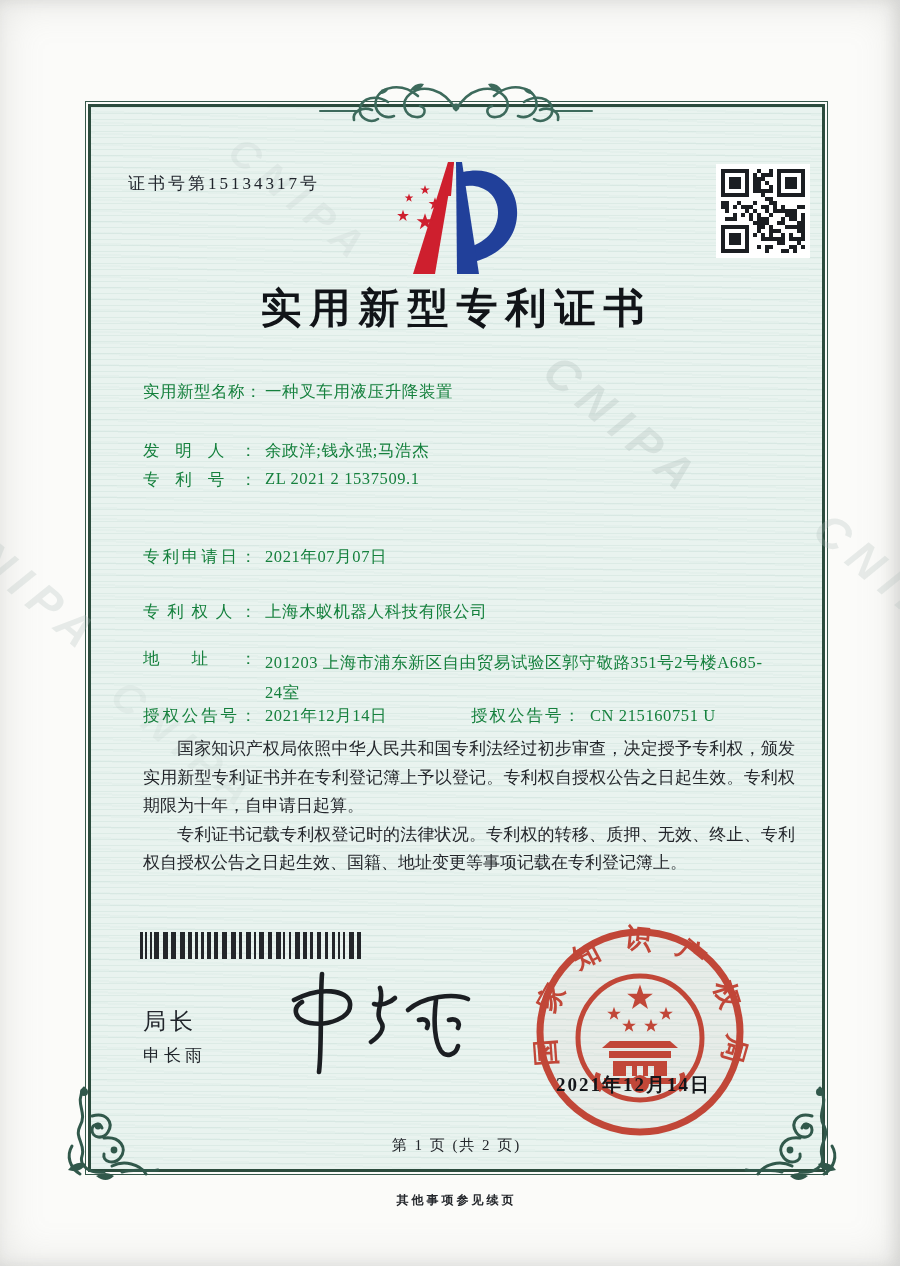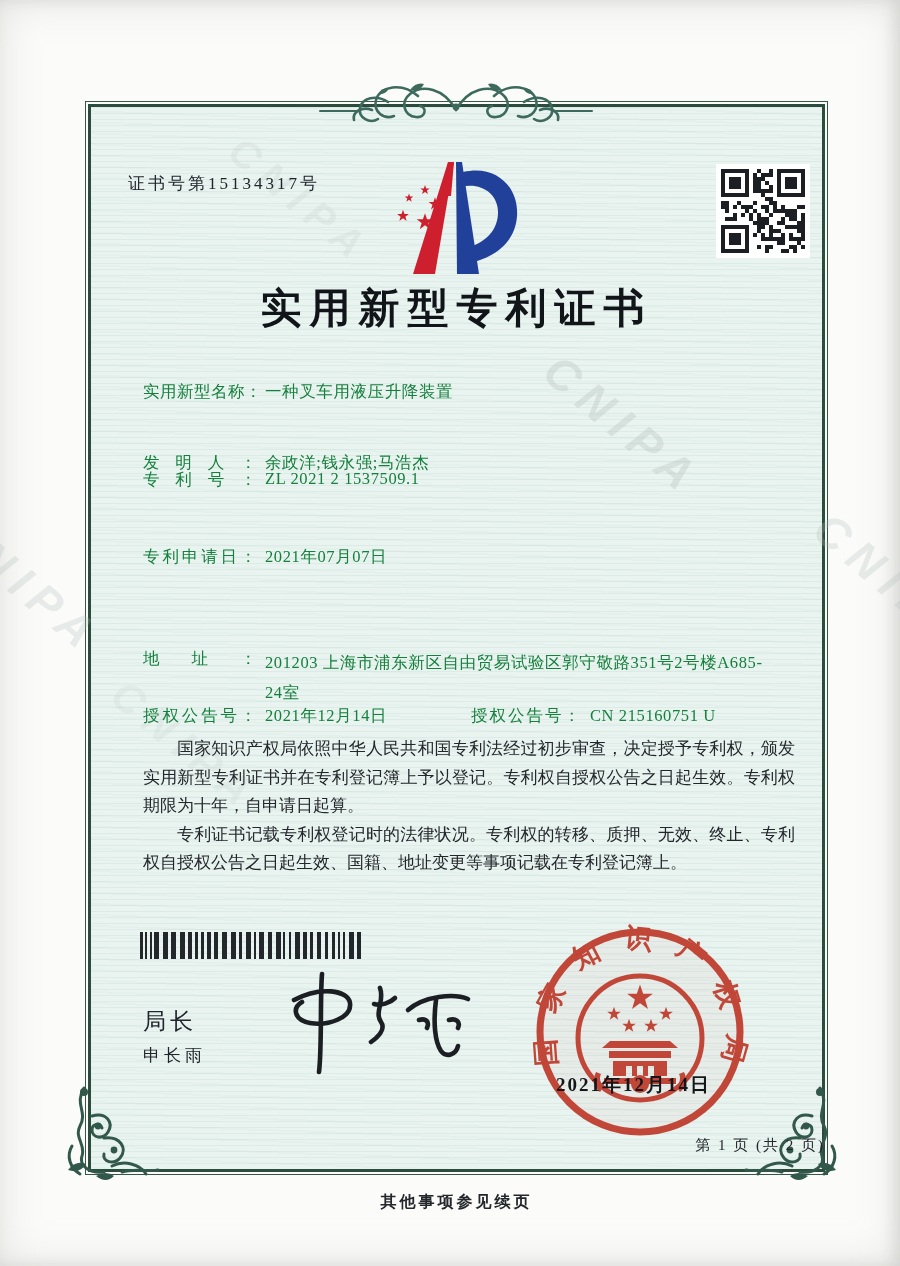--- a/index.html
+++ b/index.html
@@ -52,21 +52,21 @@
   .field-row .lbl {
     display:inline-block; width:114px; text-align:justify; text-align-last:justify;
     vertical-align:top; letter-spacing:.5px;
   }
   .field-row .val { margin-left:8px; letter-spacing:.6px; }
   .field-row .val-wrap {
     display:inline-block; margin-left:8px; width:500px; white-space:normal;
     letter-spacing:.6px; line-height:1.8; vertical-align:top;
   }
   .field-row .val-fixed { display:inline-block; width:206px; margin-left:8px; letter-spacing:.6px; }
-  .r0 { top:381px; } .r1 { top:452px;font-family:Liberation Serif, serif; } .r2 { top:469px; } .r3 { top:546px; }
+  .r0 { top:381px; } .r1 { top:440px;font-family:Liberation Serif, serif; } .r2 { top:469px; } .r3 { top:546px; }
   .r4 { top:601px; } .r5 { top:648px; } .r6 { top:705px; }
   
   .body-text {
     position:absolute; left:143px; top:735px; width:652px; z-index:2;
     font-size:17px; line-height:1.68; color:#23262b; text-align:justify;
   }
   .body-text p { text-indent:2em; }
   
   .barcode { position:absolute; left:140px; top:932px; width:230px; height:27px; z-index:2; }
   .barcode i { display:inline-block; height:27px; background:#23262a; vertical-align:top; }
@@ -76,25 +76,25 @@
   .sig-script { position:absolute; left:268px; top:968px; z-index:2; }
   
   .seal { position:absolute; left:528px; top:920px; z-index:3; opacity:.93; }
   .seal-date {
     position:absolute; left:556px; top:1072px; z-index:4;
     font-size:19px; font-weight:700; color:#14161a; letter-spacing:2px;
   }
   
   .page-num {
     position:absolute; left:88px; top:1136px; width:737px; z-index:2;
-    text-align:right; font-size:15px; color:#23262b; letter-spacing:2px;
+    text-align:center; font-size:15px; color:#23262b; letter-spacing:2px;
   }
   .cont-note {
     position:absolute; left:88px; top:1192px; width:737px; z-index:2;
-    text-align:center; font-size:16px; font-weight:600; color:#23262b; letter-spacing:3px;
+    text-align:center; font-size:12px; font-weight:600; color:#23262b; letter-spacing:3px;
   }
   
   .orn-top { position:absolute; left:318px; top:76px; z-index:2; }
   .orn-bl  { position:absolute; left:62px;  top:1086px; z-index:2; }
   .orn-br  { position:absolute; left:742px; top:1086px; z-index:2; transform:scaleX(-1); }
 </style>
 </head>
 <body>
 
 <div class="page">
@@ -328,20 +328,23 @@
   </div>
   <div class="field-row r1">
     <span class="lbl">发明人：</span><span class="val">余政洋;钱永强;马浩杰</span>
   </div>
   <div class="field-row r2">
     <span class="lbl">专利号：</span><span class="val">ZL 2021 2 1537509.1</span>
   </div>
   <div class="field-row r3">
     <span class="lbl">专利申请日：</span><span class="val">2021年07月07日</span>
   </div>
+  <div class="field-row r4">
+    <span class="lbl">专利权人：</span><span class="val">上海木蚁机器人科技有限公司</span>
+  </div>
   <div class="field-row r5">
     <span class="lbl">地址：</span><span class="val-wrap">201203 上海市浦东新区自由贸易试验区郭守敬路351号2号楼A685-24室</span>
   </div>
   <div class="field-row r6">
     <span class="lbl">授权公告号：</span><span class="val-fixed">2021年12月14日</span><span style="letter-spacing:2px;margin-top:20px;">授权公告号：</span><span class="val">CN 215160751 U</span>
   </div>
 
   <div class="body-text">
     <p>国家知识产权局依照中华人民共和国专利法经过初步审查，决定授予专利权，颁发实用新型专利证书并在专利登记簿上予以登记。专利权自授权公告之日起生效。专利权期限为十年，自申请日起算。</p>
     <p>专利证书记载专利权登记时的法律状况。专利权的转移、质押、无效、终止、专利权自授权公告之日起生效、国籍、地址变更等事项记载在专利登记簿上。</p>

